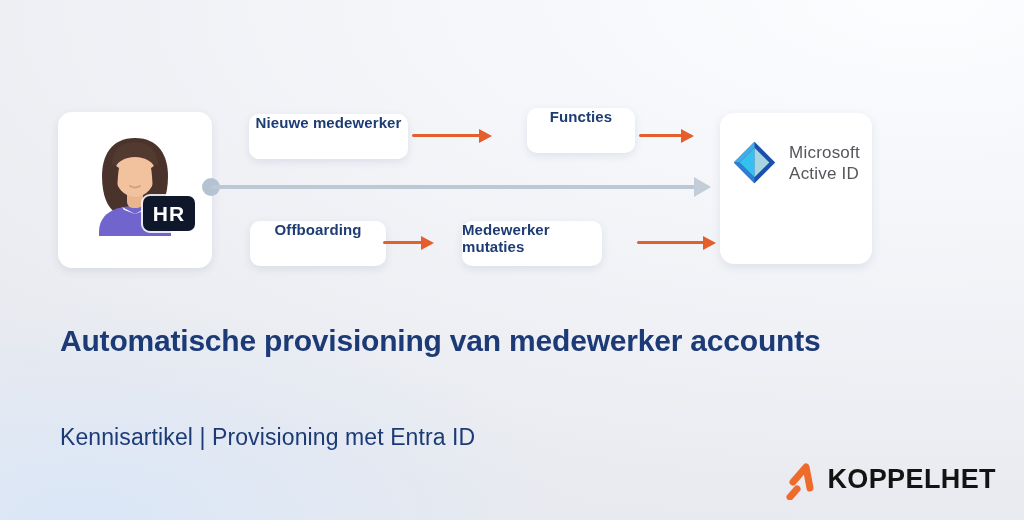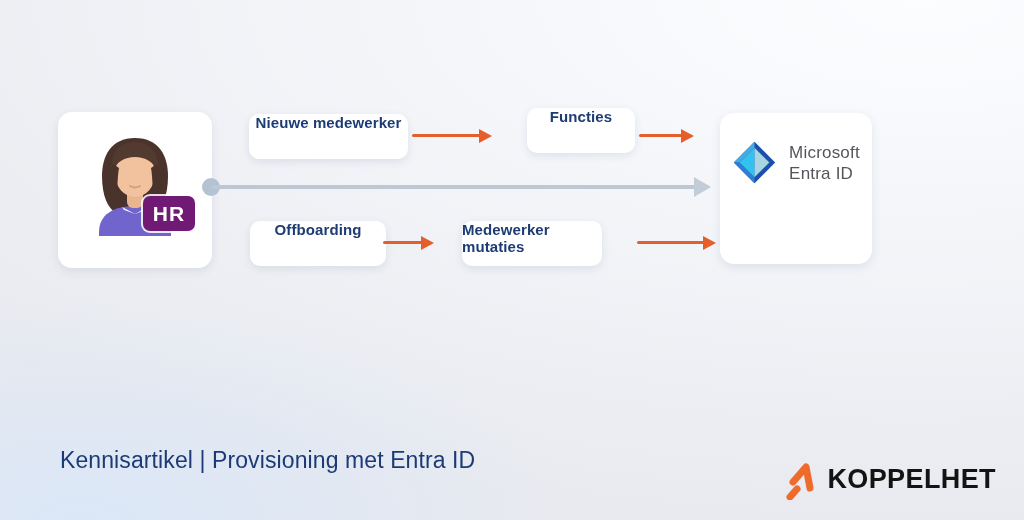--- a/index.html
+++ b/index.html
@@ -18,21 +18,21 @@
     box-shadow:0 3px 10px rgba(40,60,100,0.10);
   }
   .hr-card { left:58px; top:112px; width:154px; height:156px; }
   .entra-card { left:720px; top:113px; width:152px; height:151px;
     display:flex; align-items:center; justify-content:center; gap:12px; padding-bottom:52px; }
   .entra-text { color:#54565b; font-size:17px; line-height:21px; letter-spacing:.2px; }
 
   .hr-avatar-svg { position:absolute; left:17px; top:10px; width:120px; height:120px; }
   .hr-badge {
     position:absolute; left:85px; top:84px; width:52px; height:35px;
-    background:#701a75; border-radius:7px; box-shadow:0 0 0 2px rgba(255,255,255,.85);
+    background:#0f172a; border-radius:7px; box-shadow:0 0 0 2px rgba(255,255,255,.85);
     display:flex; align-items:center; justify-content:center;
     color:#ffffff; font-weight:bold; font-size:21px; letter-spacing:1px;
   }
 
   
   .flow-box {
     position:absolute; height:45px; background:#ffffff; border-radius:10px;
     box-shadow:0 3px 8px rgba(40,60,100,0.10);
     display:flex; justify-content:center;
     color:#1e3c74; font-weight:bold; font-size:15px; letter-spacing:.1px;
@@ -58,21 +58,21 @@
   .bus-head { position:absolute; left:694px; top:177px; width:0; height:0;
     border-top:10px solid transparent; border-bottom:10px solid transparent; border-left:17px solid #c3cdd8; }
 
   
   .title {
     position:absolute; left:60px; top:320px;
     color:#1c3b76; font-weight:bold; font-size:30px; line-height:41px; letter-spacing:-0.2px;
   }
   .subtitle {
     position:absolute; left:60px; top:424px;
-    color:#1c3b76; font-size:23px; font-weight:500; letter-spacing:.1px;margin-top:23px;
+    color:#1c3b76; font-size:23px; font-weight:500; letter-spacing:.1px;
   }
 
   
   .brand { position:absolute; right:28px; top:458px; display:flex; align-items:center; gap:9px; }
   .brand-icon { width:33px; height:42px; }
   .brand-name { color:#131313; font-weight:800; font-size:27px; letter-spacing:.4px; }
 </style>
 </head>
 <body>
 
@@ -134,25 +134,26 @@
   <div class="card entra-card">
     <svg width="45" height="45" viewBox="0 0 100 100" aria-hidden="true">
       <path d="M50 4 L96 50 L50 96 L4 50 Z" fill="#1b4fae"></path>
       <path d="M50 4 L4 50 L17 50 L50 17 Z" fill="#47aae2"></path>
       <path d="M4 50 L50 96 L50 83 L17 50 Z" fill="#2f7ed2"></path>
       <path d="M50 17 L17 50 L50 83 Z" fill="#35c1ef"></path>
       <path d="M50 17 L83 50 L50 83 Z" fill="#a7d5e2"></path>
     </svg>
     <div class="entra-text">
       <div>Microsoft</div>
-      <div>Entra ID</div>
+      <div>Active ID</div>
     </div>
   </div>
 
   <h1 class="title">
+    <div>Automatische provisioning van medewerker accounts</div>
   </h1>
   <div class="subtitle">Kennisartikel | Provisioning met Entra ID</div>
 
   <div class="brand">
     <svg class="brand-icon" viewBox="0 0 33 42" aria-hidden="true">
       <path d="M8 24 L21 9 L25 30" fill="none" stroke="#ee6b2b" stroke-width="7" stroke-linecap="round" stroke-linejoin="round"></path>
       <path d="M5 39 L12 31" fill="none" stroke="#ee6b2b" stroke-width="7" stroke-linecap="round"></path>
     </svg>
     <span class="brand-name">KOPPELHET</span>
   </div>

